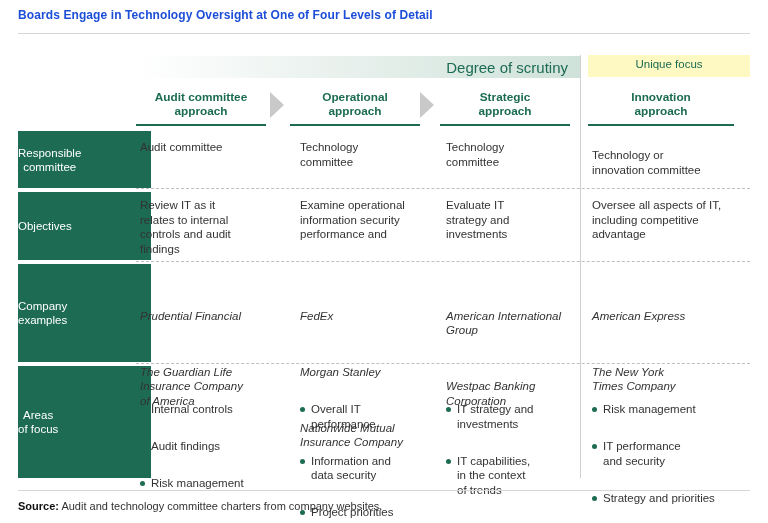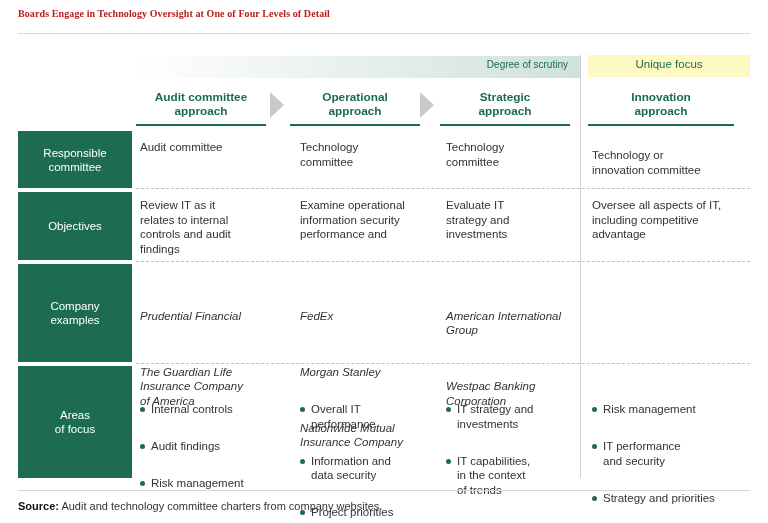--- a/index.html
+++ b/index.html
@@ -17,25 +17,24 @@
   .page {
     position: relative;
     width: 768px;
     height: 523px;
     box-sizing: border-box;
   }
   .title {
     position: absolute;
     left: 18px;
     top: 8px;
-    font-size: 10px;
+    font-size: 12px;
     font-weight: bold;
-    color: #b91c1c;
+    color: #1d4ed8;
     letter-spacing: 0.1px;
-    font-family: Liberation Serif, serif;
   }
   .title-rule {
     position: absolute;
     left: 18px;
     top: 33px;
     width: 732px;
     height: 1px;
     background: #d6d6d6;
   }
 
@@ -46,21 +45,21 @@
     top: 55px;
     width: 444px;
     height: 22px;
     background: linear-gradient(to right, #ffffff 0%, #eef4f1 35%, #cfe2da 100%);
     border-top: 1px solid #ffffff;
   }
   .scrutiny-label {
     position: absolute;
     right: 12px;
     top: 3px;
-    font-size: 10px;
+    font-size: 15px;
     color: #1c6b52;
     white-space: nowrap;
   }
   .unique-band {
     position: absolute;
     left: 588px;
     top: 55px;
     width: 162px;
     height: 22px;
     background: #fef9c3;
@@ -111,27 +110,26 @@
     border-bottom: 13px solid transparent;
     border-left: 14px solid #c9c9c9;
   }
   #ar0 { left: 270px; }
   #ar1 { left: 420px; }
 
   
   .rowlabel {
     position: absolute;
     left: 18px;
-    width: 114px;
+    width: 133px;
     background: #1c6b52;
     color: #ffffff;
     font-size: 11.5px;
     display: flex;
     align-items: center;
-    justify-content: center;
     text-align: center;
     line-height: 14px;
   }
 
   
   .cell {
     position: absolute;
     font-size: 11.5px;
     line-height: 14.5px;
     color: #333333;
@@ -308,20 +306,25 @@
     <p>FedEx</p>
     <p>Morgan Stanley</p>
     <p>Nationwide Mutual
 Insurance Company</p>
   </div>
   <div class="cell" style="left:446px; top:278px; width:136px; white-space:pre-line;">
     <p>American International
 Group</p>
     <p>Westpac Banking
 Corporation</p>
+  </div>
+  <div class="cell" style="left:592px; top:278px; width:156px; white-space:pre-line;">
+    <p>American Express</p>
+    <p>The New York
+Times Company</p>
   </div>
 
   <div class="cell" style="left:140px; top:373px; width:140px; white-space:pre-line;">
     <ul class="bullets">
       <li>Internal controls</li>
       <li>Audit findings</li>
       <li>Risk management</li>
     </ul>
   </div>
   <div class="cell" style="left:300px; top:373px; width:140px; white-space:pre-line;">

